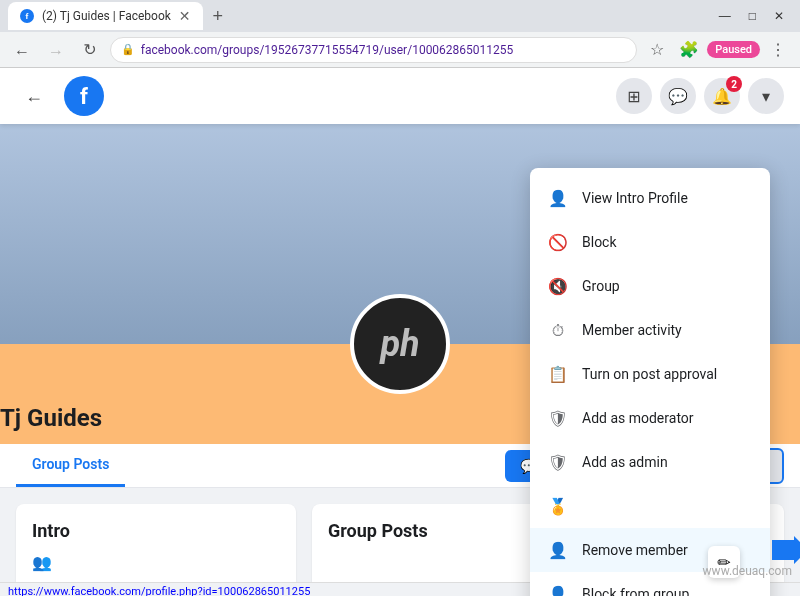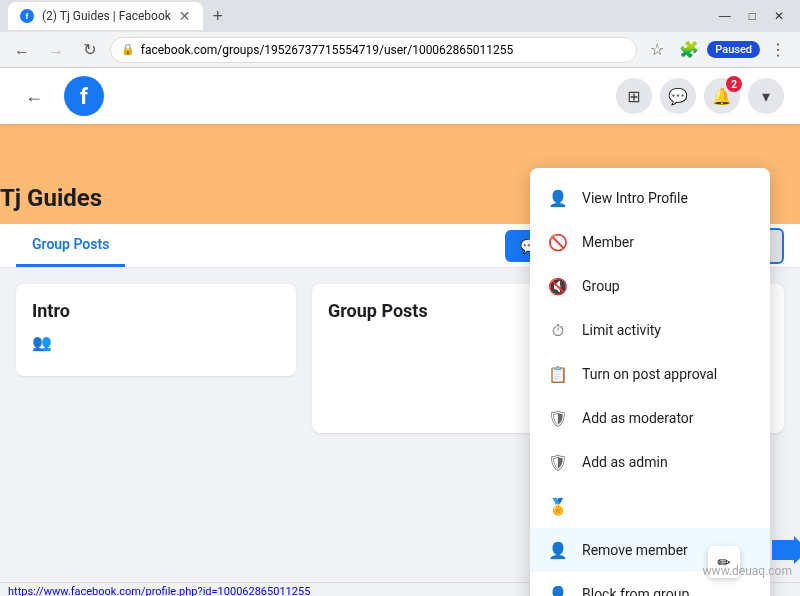--- a/index.html
+++ b/index.html
@@ -8,24 +8,24 @@
     .browser-tab { background: white; border-radius: 8px 8px 0 0; padding: 6px 12px; display: flex; align-items: center; gap: 8px; font-size: 12px; color: #333; height: 28px; min-width: 180px; }
     .browser-tab-favicon { width: 14px; height: 14px; background: #1877f2; border-radius: 50%; display: flex; align-items: center; justify-content: center; color: white; font-size: 8px; font-weight: bold; }
     .browser-tab-close { margin-left: auto; color: #666; font-size: 14px; cursor: pointer; }
     .browser-tab-new { background: none; border: none; font-size: 18px; color: #555; cursor: pointer; padding: 0 6px; }
 
     .browser-toolbar { background: #f1f3f4; height: 36px; display: flex; align-items: center; padding: 0 8px; gap: 6px; border-bottom: 1px solid #ccc; }
     .nav-btn { background: none; border: none; font-size: 16px; color: #555; cursor: pointer; padding: 4px; border-radius: 50%; width: 28px; height: 28px; display: flex; align-items: center; justify-content: center; }
     .nav-btn.disabled { color: #bbb; cursor: default; }
     .address-bar { flex: 1; background: white; border: 1px solid #ddd; border-radius: 20px; height: 26px; display: flex; align-items: center; padding: 0 10px; gap: 6px; font-size: 12px; color: #333; }
     .address-lock { color: #555; font-size: 11px; }
-    .address-text { flex: 1; font-size: 12px; color: #000000; }
+    .address-text { flex: 1; font-size: 12px; color: #4c1d95; }
     .toolbar-actions { display: flex; align-items: center; gap: 4px; }
     .toolbar-icon-btn { background: none; border: none; font-size: 16px; color: #555; cursor: pointer; padding: 4px; border-radius: 50%; width: 28px; height: 28px; display: flex; align-items: center; justify-content: center; }
-    .paused-badge { background: #1d4ed8; color: white; border-radius: 10px; padding: 2px 8px; font-size: 11px; font-weight: 500; }
+    .paused-badge { background: #ec4899; color: white; border-radius: 10px; padding: 2px 8px; font-size: 11px; font-weight: 500; }
 
     
     .fb-header { background: white; height: 56px; display: flex; align-items: center; padding: 0 16px; box-shadow: 0 2px 4px rgba(0,0,0,0.1); gap: 8px; position: relative; z-index: 10; }
     .fb-logo { width: 40px; height: 40px; background: #1877f2; border-radius: 50%; display: flex; align-items: center; justify-content: center; color: white; font-size: 22px; font-weight: bold; cursor: pointer; }
     .fb-back-btn { background: none; border: none; color: #444; font-size: 18px; cursor: pointer; padding: 6px; border-radius: 50%; width: 36px; height: 36px; display: flex; align-items: center; justify-content: center; margin-right: 4px; }
     .fb-header-right { margin-left: auto; display: flex; align-items: center; gap: 8px; }
     .fb-header-icon { background: #e4e6eb; border-radius: 50%; width: 36px; height: 36px; display: flex; align-items: center; justify-content: center; cursor: pointer; font-size: 16px; color: #444; position: relative; }
     .notification-badge { position: absolute; top: -2px; right: -2px; background: #e41e3f; color: white; border-radius: 50%; width: 16px; height: 16px; font-size: 10px; display: flex; align-items: center; justify-content: center; font-weight: bold; }
 
     
@@ -133,20 +133,27 @@
       <div class="fb-header-icon">
         <span>🔔</span>
         <span class="notification-badge">2</span>
       </div>
       <div class="fb-header-icon">
         <span>▾</span>
       </div>
     </div>
   </div>
 
+  <div class="profile-cover">
+    <div class="profile-avatar-container">
+      <div class="profile-avatar">
+        <span class="profile-avatar-text">ph</span>
+      </div>
+    </div>
+  </div>
 
   <div class="profile-name-section">
     <h1 class="profile-name">Tj Guides</h1>
   </div>
 
   <div class="profile-tabs-bar">
     <div class="profile-tab active">
       <span>Group Posts</span>
     </div>
     <div class="profile-tab-actions">
@@ -189,29 +196,29 @@
     </div>
   </div>
 
   <div class="dropdown-menu">
     <div class="dropdown-item">
       <span class="dropdown-item-icon">👤</span>
       <span>View Intro Profile</span>
     </div>
     <div class="dropdown-item">
       <span class="dropdown-item-icon">🚫</span>
-      <span>Member</span>
+      <span>Block</span>
     </div>
     <div class="dropdown-item">
       <span class="dropdown-item-icon">🔇</span>
       <span>Group</span>
     </div>
     <div class="dropdown-item">
       <span class="dropdown-item-icon">⏱</span>
-      <span>Limit activity</span>
+      <span>Member activity</span>
     </div>
     <div class="dropdown-item">
       <span class="dropdown-item-icon">📋</span>
       <span>Turn on post approval</span>
     </div>
     <div class="dropdown-item">
       <span class="dropdown-item-icon">🛡</span>
       <span>Add as moderator</span>
     </div>
     <div class="dropdown-item">

